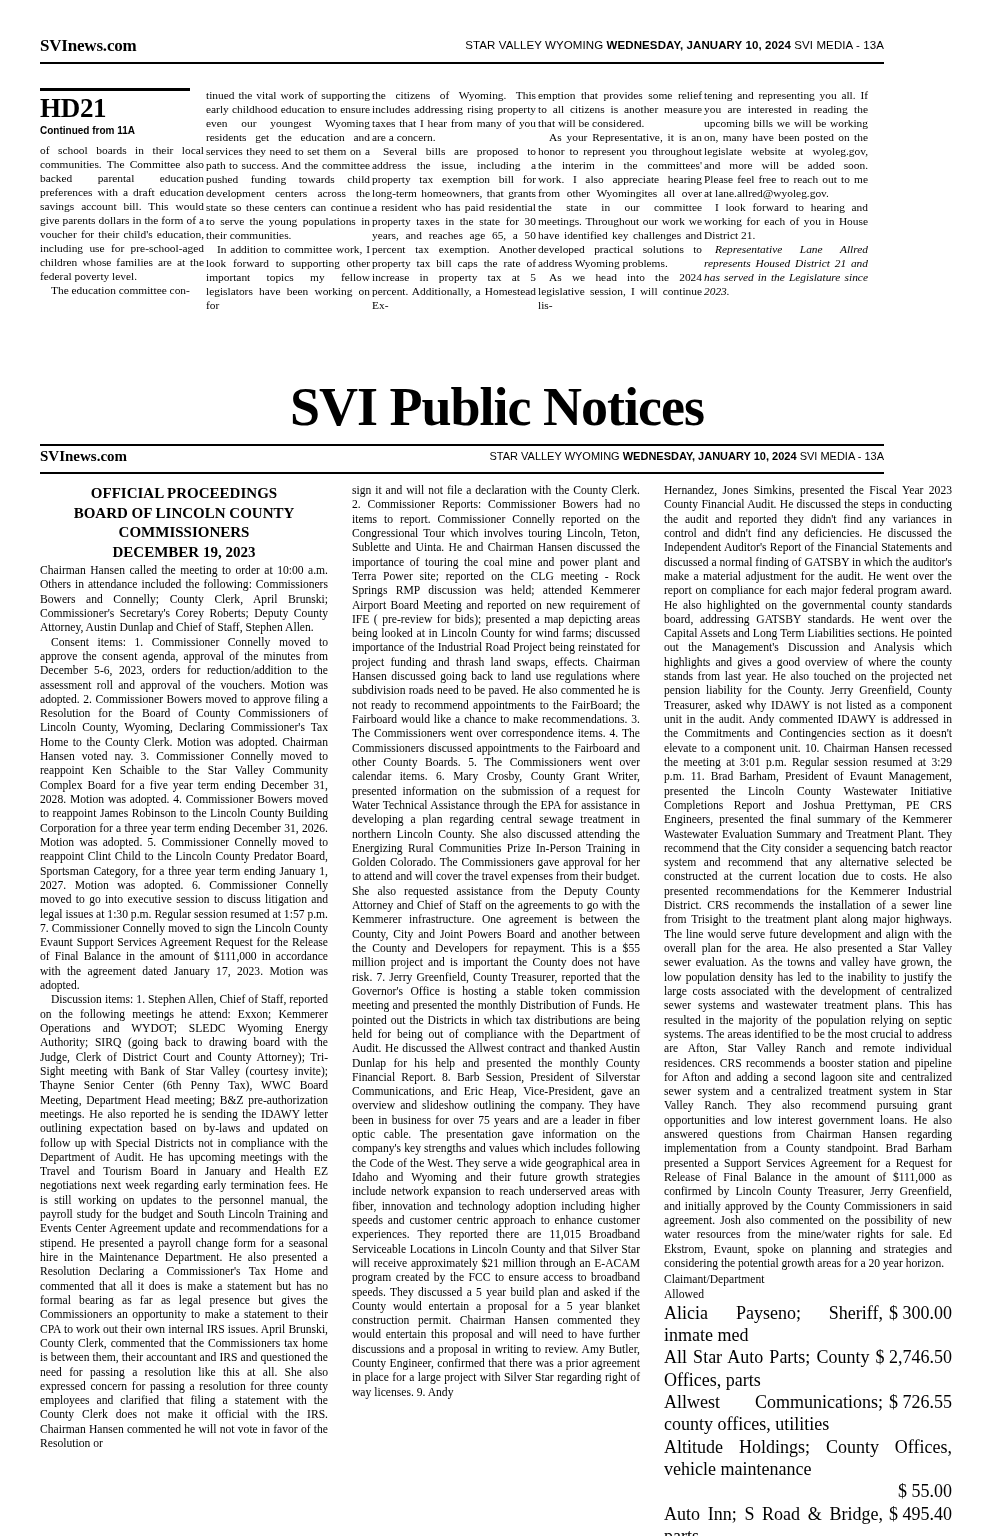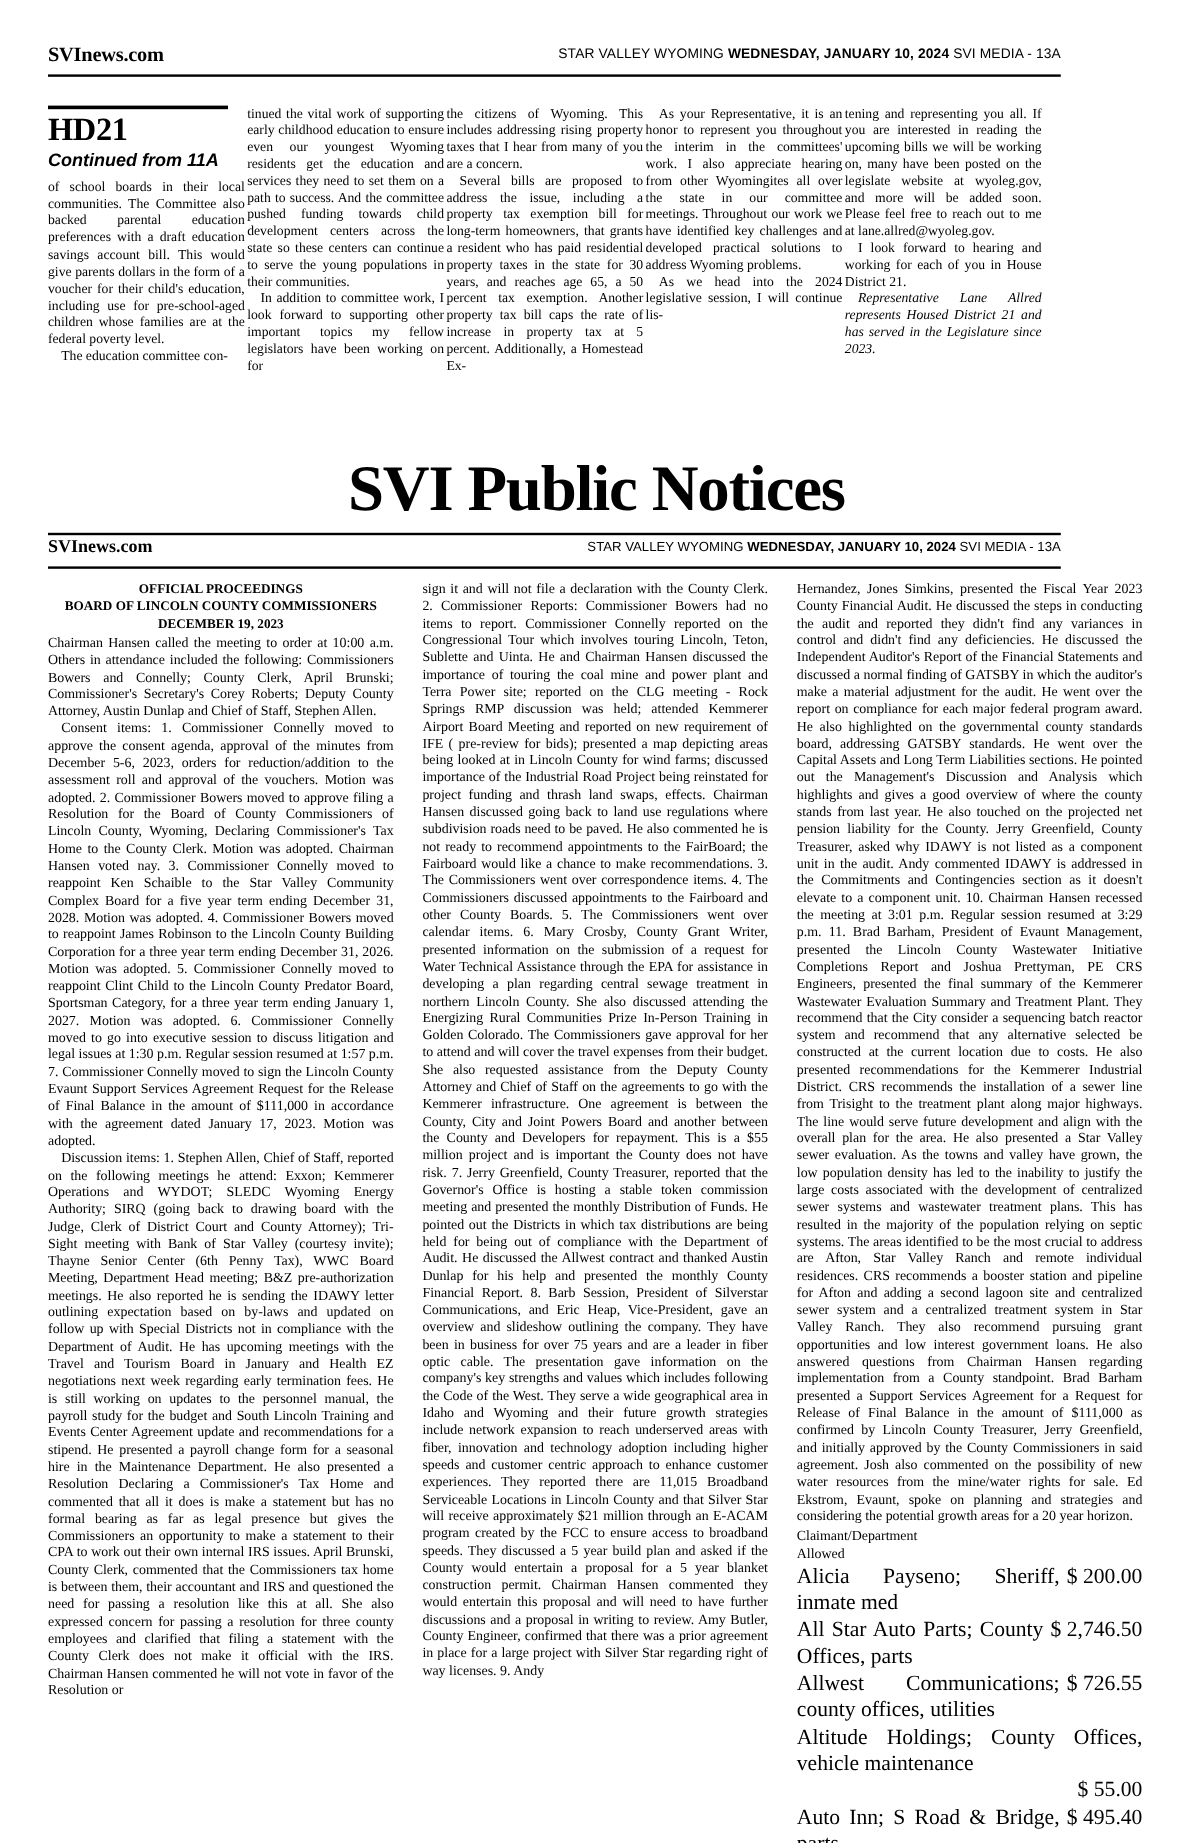--- a/index.html
+++ b/index.html
@@ -78,24 +78,23 @@
   .hd-title {
     font-family: "Liberation Serif", serif;
     font-weight: bold;
     font-size: 27px;
     line-height: 1.0;
     letter-spacing: -0.3px;
   }
   .hd-cont {
     font-family: "Liberation Sans", sans-serif;
     font-weight: bold;
-    font-size: 15px;
+    font-size: 10px;
     margin-top: 3px;
     margin-bottom: 6px;
-    font-style: italic;
   }
   .cols5 {
     display: flex;
     gap: 2px;
   }
   .cols5 .col {
     width: 164px;
     font-size: 11.4px;
     line-height: 1.23;
     text-align: justify;
@@ -184,21 +183,21 @@
     text-align: justify;
     hyphens: auto;
     -webkit-hyphens: auto;
   }
   .notices .ncol p {
     margin: 0;
   }
   .notice-head {
     text-align: center;
     font-weight: bold;
-    font-size: 11px;
+    font-size: 15px;
     line-height: 1.3;
     margin-bottom: 2px;
   }
   .claim-head {
     display: flex;
     justify-content: flex-start;
     font-size: 11.6px;
     margin-top: 2px;
     flex-direction: column;
   }
@@ -255,20 +254,21 @@
           </div>
       </div>
       <div class="col">
         <div>
             <p style="text-indent: 0px;">the citizens of Wyoming. This includes addressing rising property taxes that I hear from many of you are a concern.</p>
             <p style="text-indent: 11px;">Several bills are proposed to address the issue, including a property tax exemption bill for long-term homeowners, that grants a resident who has paid residential property taxes in the state for 30 years, and reaches age 65, a 50 percent tax exemption. Another property tax bill caps the rate of increase in property tax at 5 percent. Additionally, a Homestead Ex-</p>
           </div>
       </div>
       <div class="col">
         <div>
+            <p style="text-indent: 0px;">emption that provides some relief to all citizens is another measure that will be considered.</p>
             <p style="text-indent: 11px;">As your Representative, it is an honor to represent you throughout the interim in the committees' work. I also appreciate hearing from other Wyomingites all over the state in our committee meetings. Throughout our work we have identified key challenges and developed practical solutions to address Wyoming problems.</p>
             <p style="text-indent: 11px;">As we head into the 2024 legislative session, I will continue lis-</p>
           </div>
       </div>
       <div class="col">
         <div>
             <p style="text-indent: 0px;">tening and representing you all. If you are interested in reading the upcoming bills we will be working on, many have been posted on the legislate website at wyoleg.gov, and more will be added soon. Please feel free to reach out to me at lane.allred@wyoleg.gov.</p>
             <p style="text-indent: 11px;">I look forward to hearing and working for each of you in House District 21.</p>
           </div>
         <p class="italic" style="text-indent:11px;margin-top:0;">Representative Lane Allred represents Housed District 21 and has served in the Legislature since 2023.</p>
@@ -312,21 +312,21 @@
       <div>
           <p style="text-indent: 0px;">Hernandez, Jones Simkins, presented the Fiscal Year 2023 County Financial Audit.   He discussed the steps in conducting the audit and reported they didn't find any variances in control and didn't find any deficiencies.  He discussed the Independent Auditor's Report of the Financial Statements and discussed a normal finding of GATSBY in which the auditor's make a material adjustment for the audit.  He went over the report on compliance for each major federal program award.  He also highlighted on the governmental county standards board, addressing GATSBY standards.  He went over the Capital Assets and Long Term Liabilities sections.  He pointed out the Management's Discussion and Analysis which highlights and gives a good overview of where the county stands from last year.  He also touched on the projected net pension liability for the County.   Jerry Greenfield, County Treasurer, asked why IDAWY is not listed as a component unit in the audit.  Andy commented IDAWY is addressed in the Commitments and Contingencies section as it doesn't elevate to a component unit.  10.  Chairman Hansen recessed the meeting at 3:01 p.m.  Regular session resumed at 3:29 p.m.  11.  Brad Barham, President of Evaunt Management, presented the Lincoln County Wastewater Initiative Completions Report and Joshua Prettyman, PE CRS Engineers, presented the final summary of the Kemmerer Wastewater Evaluation Summary and Treatment Plant. They recommend that the City consider a sequencing batch reactor system and recommend that any alternative selected be constructed at the current location due to costs.  He also presented recommendations for the Kemmerer Industrial District.  CRS recommends the installation of a sewer line from Trisight to the treatment plant along major highways.  The line would serve future development and align with the overall plan for the area.  He also presented a Star Valley sewer evaluation. As the towns and valley have grown, the low population density has led to the inability to justify the large costs associated with the development of centralized sewer systems and wastewater treatment plans.  This has resulted in the majority of the population relying on septic systems.  The areas identified to be the most crucial to address are Afton, Star Valley Ranch and remote individual residences.  CRS recommends a booster station and pipeline for Afton and adding a second lagoon site and centralized sewer system and a centralized treatment system in Star Valley Ranch.  They also recommend pursuing grant opportunities and low interest government loans.  He also answered questions from Chairman Hansen regarding implementation from a County standpoint.  Brad Barham presented a Support Services Agreement for a Request for Release of Final Balance in the amount of $111,000 as confirmed by Lincoln County Treasurer, Jerry Greenfield,  and  initially  approved  by  the  County Commissioners in said agreement.  Josh also commented on the possibility of new water resources from the mine/water rights for sale. Ed Ekstrom, Evaunt, spoke on planning and strategies and considering the potential growth areas for a 20 year horizon.</p>
         </div>
       <div class="claim-head">
         <span>Claimant/Department</span>
         <span>Allowed</span>
       </div>
       <div>
           <div class="claim-row">
             <span class="desc">Alicia Payseno; Sheriff, inmate med</span>
-            <span class="amt">$ 200.00</span>
+            <span class="amt">$ 300.00</span>
           </div>
           <div class="claim-row">
             <span class="desc">All Star Auto Parts; County Offices, parts</span>
             <span class="amt">$ 2,746.50</span>
           </div>
           <div class="claim-row">
             <span class="desc">Allwest Communications; county offices, utilities</span>
             <span class="amt">$ 726.55</span>
           </div>
           <div class="claim-row wrapped"><span class="desc">Altitude Holdings; County Offices, vehicle maintenance</span><span class="amt">$ 55.00</span></div>

